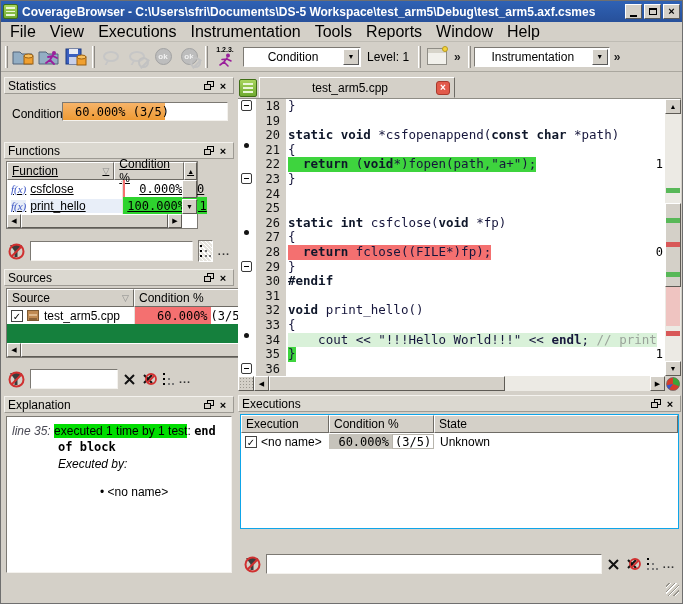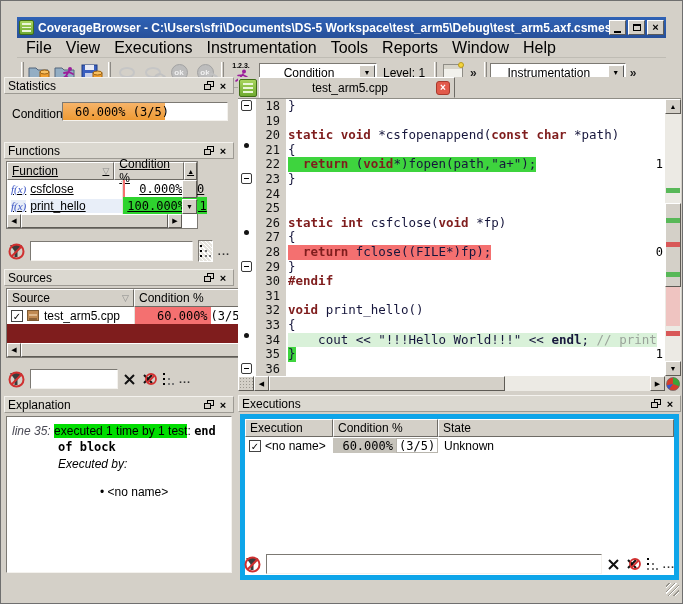--- a/index.html
+++ b/index.html
@@ -1,18 +1,18 @@
 <!DOCTYPE html>
 <html><head>
 <meta charset="utf-8">
 <style>
   html,body{margin:0;padding:0;background:#9a9a9a;}
   *{box-sizing:border-box;}
   .window{position:relative;width:683px;height:604px;background:#d4d0c8;border:1px solid #6f6f6f;
-          padding:16px;font-family:"Liberation Sans",sans-serif;font-size:11px;color:#000;overflow:hidden;}
+          padding:0;font-family:"Liberation Sans",sans-serif;font-size:11px;color:#000;overflow:hidden;}
   
   .titlebar{height:21px;background:linear-gradient(#2f62b5,#27509a);display:flex;align-items:center;padding:0 2px;}
   .app-icon{width:15px;height:15px;background:linear-gradient(#a8d55e,#6faa31);border:1px solid #3f6d16;border-radius:2px;
             display:inline-flex;flex-direction:column;justify-content:center;gap:2px;padding:2px;margin-right:4px;}
   .app-icon i{display:block;height:2px;background:#eaf6d8;}
   .title-text{color:#fff;font-weight:bold;font-size:12px;flex:1;white-space:nowrap;overflow:hidden;}
   .win-btns{display:flex;gap:2px;}
   .wbtn{width:17px;height:15px;background:#d4d0c8;border:1px solid;border-color:#fff #5a5a5a #5a5a5a #fff;
         display:flex;align-items:center;justify-content:center;font-size:11px;font-weight:bold;line-height:1;}
   .glyph-min{width:7px;height:2px;background:#000;margin-top:8px;}
@@ -91,21 +91,21 @@
   .f-end::before{content:"";position:absolute;left:8px;top:0;height:50%;width:1px;background:#3a3a3a;}
   .f-end::after{content:"";position:absolute;left:6px;top:45%;width:5px;height:5px;border-radius:50%;background:#141414;}
   .f-box .minus{position:absolute;left:3px;top:1px;width:11px;height:11px;border:1px solid #3a3a3a;background:#fdfdfd;border-radius:2px;}
   .f-box .minus::after{content:"";position:absolute;left:2px;top:4px;width:5px;height:1px;background:#000;}
   .f-box::after{content:"";position:absolute;left:8px;top:13px;bottom:0;width:1px;background:#3a3a3a;}
   .lnum{flex:0 0 30px;background:#d4d0c8;text-align:right;padding-right:6px;font-family:"DejaVu Sans Mono",monospace;
         font-size:12px;line-height:14.6px;color:#111;}
   .ltext{flex:1;white-space:pre;font-family:"DejaVu Sans Mono",monospace;font-size:12.5px;line-height:14.6px;padding-left:2px;overflow:visible;}
   .lspan{display:inline-block;}
   .lcount{flex:0 0 24px;text-align:right;font-family:"DejaVu Sans Mono",monospace;font-size:12px;line-height:14.6px;padding-right:2px;}
-  .seg-k{color:#7f1d1d;font-weight:bold;}
+  .seg-k{color:#0f172a;font-weight:bold;}
   .seg-p{color:#16163c;}
   .seg-b{color:#16163c;font-weight:bold;}
   .seg-c{color:#9aa39a;}
   .hl-green{background:#3ed43e;}
   .hl-lightgreen{background:#d9f1d9;}
   .hl-red{background:#f47070;}
   .vscroll{position:absolute;right:0;top:0;bottom:0;width:16px;background:#eceae4;}
   .vtrack{position:absolute;left:0;right:0;top:15px;bottom:15px;}
   .hscroll{height:15px;display:flex;align-items:stretch;background:#d4d0c8;}
   .gripbox{width:16px;background:#d4d0c8;border:1px solid;border-color:#fff #5e5b55 #5e5b55 #fff;
@@ -333,21 +333,21 @@
     <div class="phead">
       <span class="ptitle">Sources</span>
       <span class="pbtn">
         <svg width="10" height="9" viewBox="0 0 10 9">
           <rect x="3.5" y="0.5" width="6" height="5" fill="none" stroke="#000"></rect>
             <rect x="0.5" y="3.5" width="6" height="5" fill="#d4d0c8" stroke="#000"></rect>
         </svg>
       </span>
       <span class="pbtn">×</span>
     </div>
-    <div style="position:absolute;left:2px;top:19px;width:256px;height:70px;background:#7f1d1d;border:1px solid #7c7973;">
+    <div style="position:absolute;left:2px;top:19px;width:256px;height:70px;background:#15803d;border:1px solid #7c7973;">
       <div class="colhead">
         <span class="hcell" style="width:127px;">
             <span>Source</span>
             <span class="sort">▽</span>
           </span>
         <span class="hcell" style="flex:1;">
             <span>Condition %</span>
           </span>
       </div>
       <div id="src-rows">
@@ -598,21 +598,21 @@
     <div class="phead">
       <span class="ptitle">Executions</span>
       <span class="pbtn">
         <svg width="10" height="9" viewBox="0 0 10 9">
           <rect x="3.5" y="0.5" width="6" height="5" fill="none" stroke="#000"></rect>
             <rect x="0.5" y="3.5" width="6" height="5" fill="#d4d0c8" stroke="#000"></rect>
         </svg>
       </span>
       <span class="pbtn">×</span>
     </div>
-    <div style="position:absolute;left:2px;top:19px;right:2px;height:166px;background:#fff;border:5px solid #0ea5e9;">
+    <div style="position:absolute;left:2px;top:19px;right:2px;height:115px;background:#fff;border:1px solid #0ea5e9;">
       <div class="colhead">
         <span class="hcell" style="width:88px;">
             <span>Execution</span>
           </span>
         <span class="hcell" style="width:105px;">
             <span>Condition %</span>
           </span>
         <span class="hcell" style="flex:1;">
             <span>State</span>
           </span>

